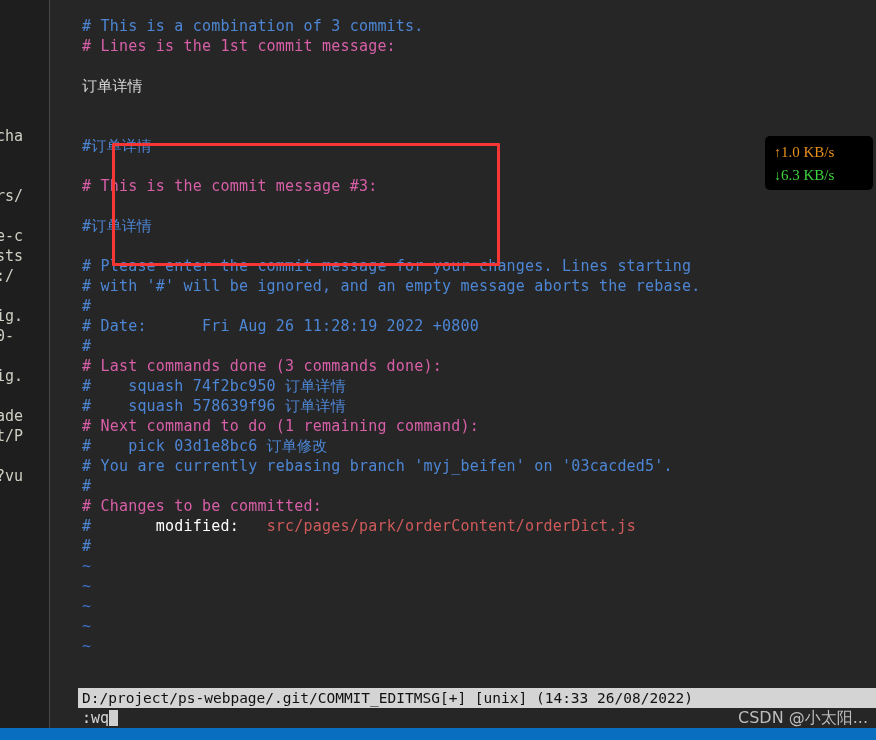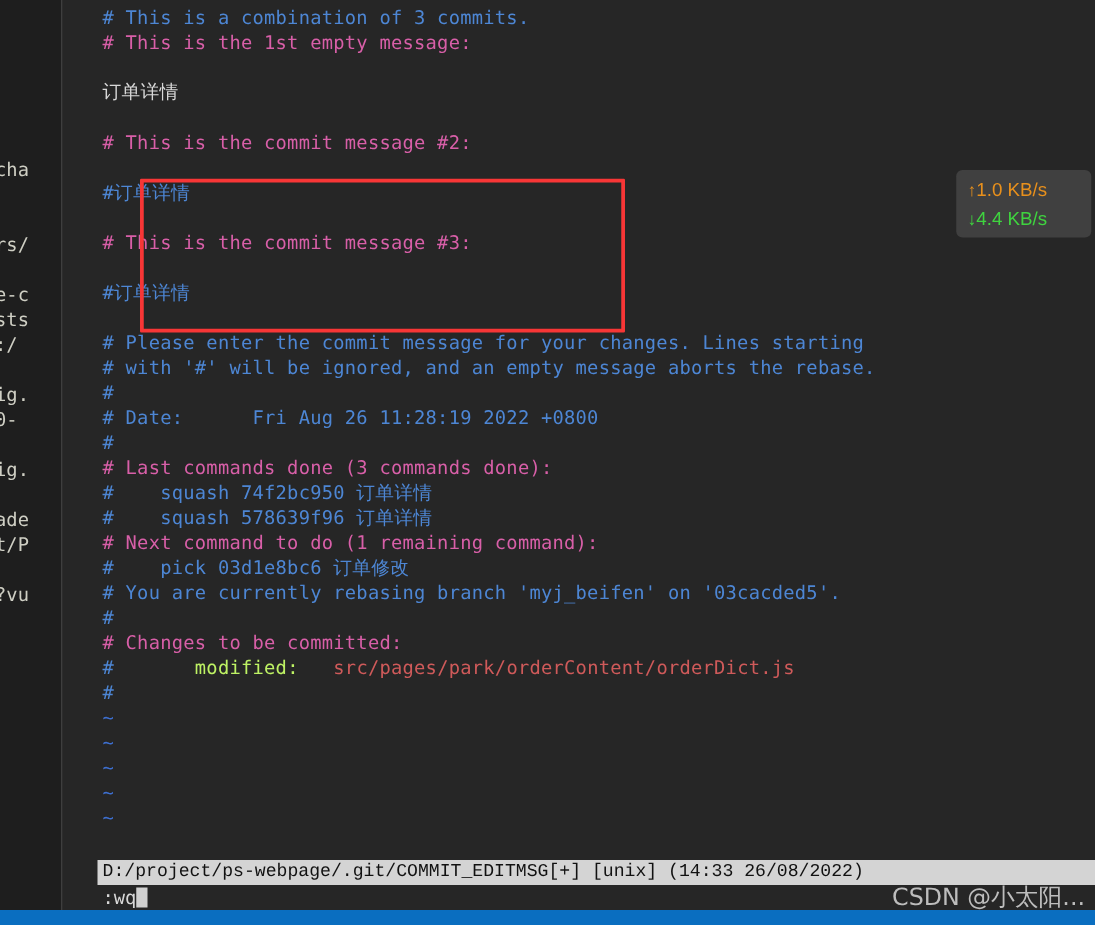--- a/index.html
+++ b/index.html
@@ -50,38 +50,38 @@
   
   #vim {
     position: absolute;
     left: 50px; top: 0;
     width: 826px;
     height: 728px;
     background: #262626;
   }
   #vim-buffer {
     position: absolute;
-    left: 0; top: 0;
+    left: 0; top: 12px;
     width: 826px;
     height: 686px;
     padding: 4px 16px 0 0;
     box-sizing: border-box;
   }
   .vline {
     height: 20px;
     line-height: 20px;
     font-size: 15px;
     white-space: pre;
     padding-left: 32px;
     letter-spacing: 0.2px;
   }
   .c-blue   { color: #4d86d4; }
   .c-pink   { color: #d85fa8; }
   .c-white  { color: #d8d8d8; font-family: Liberation Serif, serif; }
-  .c-green  { color: #bef264; }
+  .c-green  { color: #ffffff; }
   .c-red    { color: #cf5a5a; margin-top: 48px; }
   .c-tilde  { color: #3d6fd0; }
 
   
   #redbox {
     position: absolute;
     left: 62px;
     top: 143px;
     width: 388px;
     height: 123px;
@@ -98,21 +98,20 @@
     top: 688px;
     width: 798px;
     height: 20px;
     background: #d4d4d4;
     color: #111111;
     font-size: 14.5px;
     line-height: 20px;
     white-space: pre;
     padding-left: 4px;
     box-sizing: border-box;
-    font-family: Liberation Mono, monospace;
   }
   #cmd-line {
     position: absolute;
     left: 28px;
     top: 708px;
     width: 798px;
     height: 20px;
     font-size: 15px;
     line-height: 20px;
     color: #d8d8d8;
@@ -128,39 +127,39 @@
     vertical-align: -3px;
   }
 
   
   #net-widget {
     position: absolute;
     left: 765px;
     top: 136px;
     width: 108px;
     height: 54px;
-    background: #404040;
+    background: #000000;
     border-radius: 5px;
     padding: 5px 0 0 9px;
     box-sizing: border-box;
-    font-family: Liberation Sans, sans-serif;
+    font-family: Liberation Serif, serif;
     font-size: 15px;
     line-height: 22px;
   }
   #net-widget .up   { color: #e8901c; white-space: pre; }
   #net-widget .down { color: #3fd43f; white-space: pre; }
   #net-widget .arrow { font-size: 14px; }
 
   
   #watermark {
     position: absolute;
     right: 8px;
     top: 708px;
     font-family: "DejaVu Sans", "Liberation Sans", sans-serif;
-    font-size: 19px;
+    font-size: 16px;
     line-height: 20px;
     color: #bdbdbd;
     white-space: pre;
   }
 
   
   #taskbar {
     position: absolute;
     left: 0;
     top: 728px;
@@ -188,25 +187,24 @@
 <div id="screen">
 
   <div id="bg-window">
     <div id="bg-window-lines"><div class="bgline">Recha</div><div class="bgline">e&amp;</div><div class="bgline blank">&nbsp;</div><div class="bgline">ders/</div><div class="bgline blank">&nbsp;</div><div class="bgline">ole-c</div><div class="bgline">lists</div><div class="bgline">ps:/</div><div class="bgline blank">&nbsp;</div><div class="bgline">nfig.</div><div class="bgline">1:0-</div><div class="bgline blank">&nbsp;</div><div class="bgline">nfig.</div><div class="bgline blank">&nbsp;</div><div class="bgline">loade</div><div class="bgline">ent/P</div><div class="bgline blank">&nbsp;</div><div class="bgline">ue?vu</div><div class="bgline blank">&nbsp;</div><div class="bgline">ue</div></div>
   </div>
   <div id="bg-divider"></div>
 
   <div id="vim">
     <div id="vim-buffer">
         <div class="vline c-blue"># This is a combination of 3 commits.</div>
-        <div class="vline c-pink"># This is the 1st empty message:</div>
+        <div class="vline c-pink"># Lines is the 1st commit message:</div>
         <div class="vline c-blue">&nbsp;</div>
         <div class="vline c-white">订单详情</div>
         <div class="vline c-blue">&nbsp;</div>
-        <div class="vline c-pink"># This is the commit message #2:</div>
         <div class="vline c-blue">&nbsp;</div>
         <div class="vline c-blue">#订单详情</div>
         <div class="vline c-blue">&nbsp;</div>
         <div class="vline c-pink"># This is the commit message #3:</div>
         <div class="vline c-blue">&nbsp;</div>
         <div class="vline c-blue">#订单详情</div>
         <div class="vline c-blue">&nbsp;</div>
         <div class="vline c-blue"># Please enter the commit message for your changes. Lines starting</div>
         <div class="vline c-blue"># with '#' will be ignored, and an empty message aborts the rebase.</div>
         <div class="vline c-blue">#</div>
@@ -231,21 +229,21 @@
 
     <div id="redbox"></div>
 
     <div id="status-line">D:/project/ps-webpage/.git/COMMIT_EDITMSG[+] [unix] (14:33 26/08/2022)</div>
 
     <div id="cmd-line"><span>:wq</span><span id="cmd-cursor"></span></div>
   </div>
 
   <div id="net-widget">
     <div class="up"><span class="arrow">↑</span><span>1.0 KB/s</span></div>
-    <div class="down"><span class="arrow">↓</span><span>4.4 KB/s</span></div>
+    <div class="down"><span class="arrow">↓</span><span>6.3 KB/s</span></div>
   </div>
 
   <div id="watermark">CSDN @小太阳...</div>
 
   <div id="taskbar">
     <div id="taskbar-clip"></div>
   </div>
 
 </div>
 

